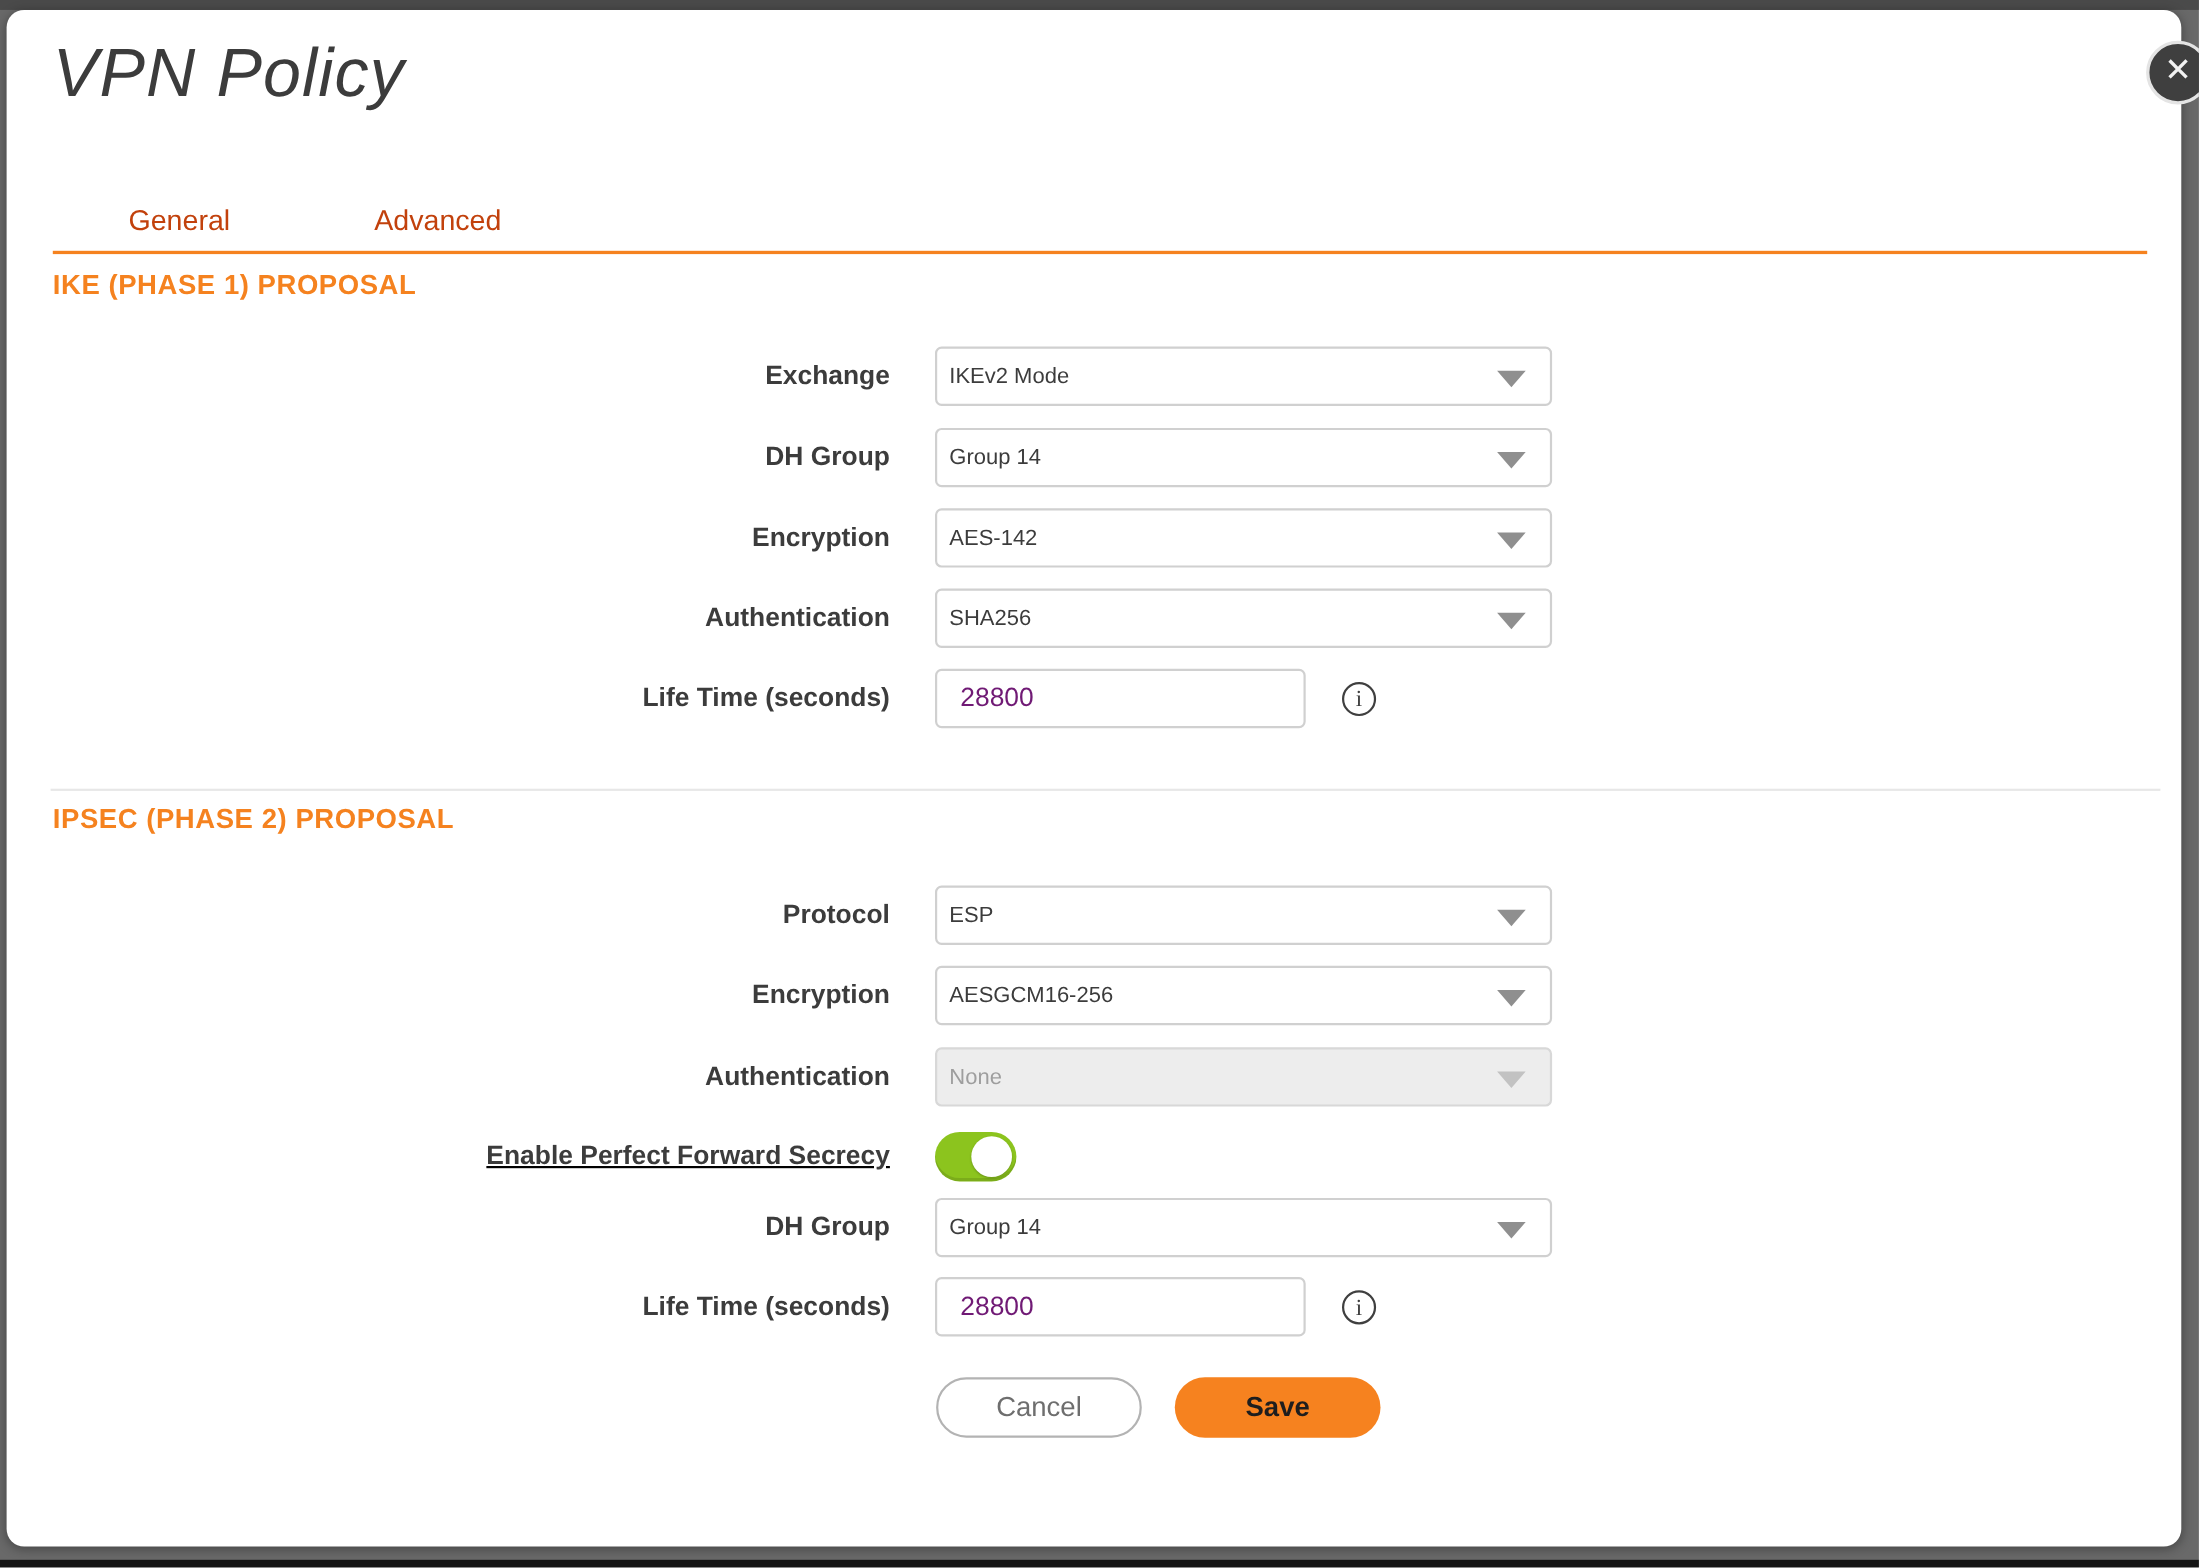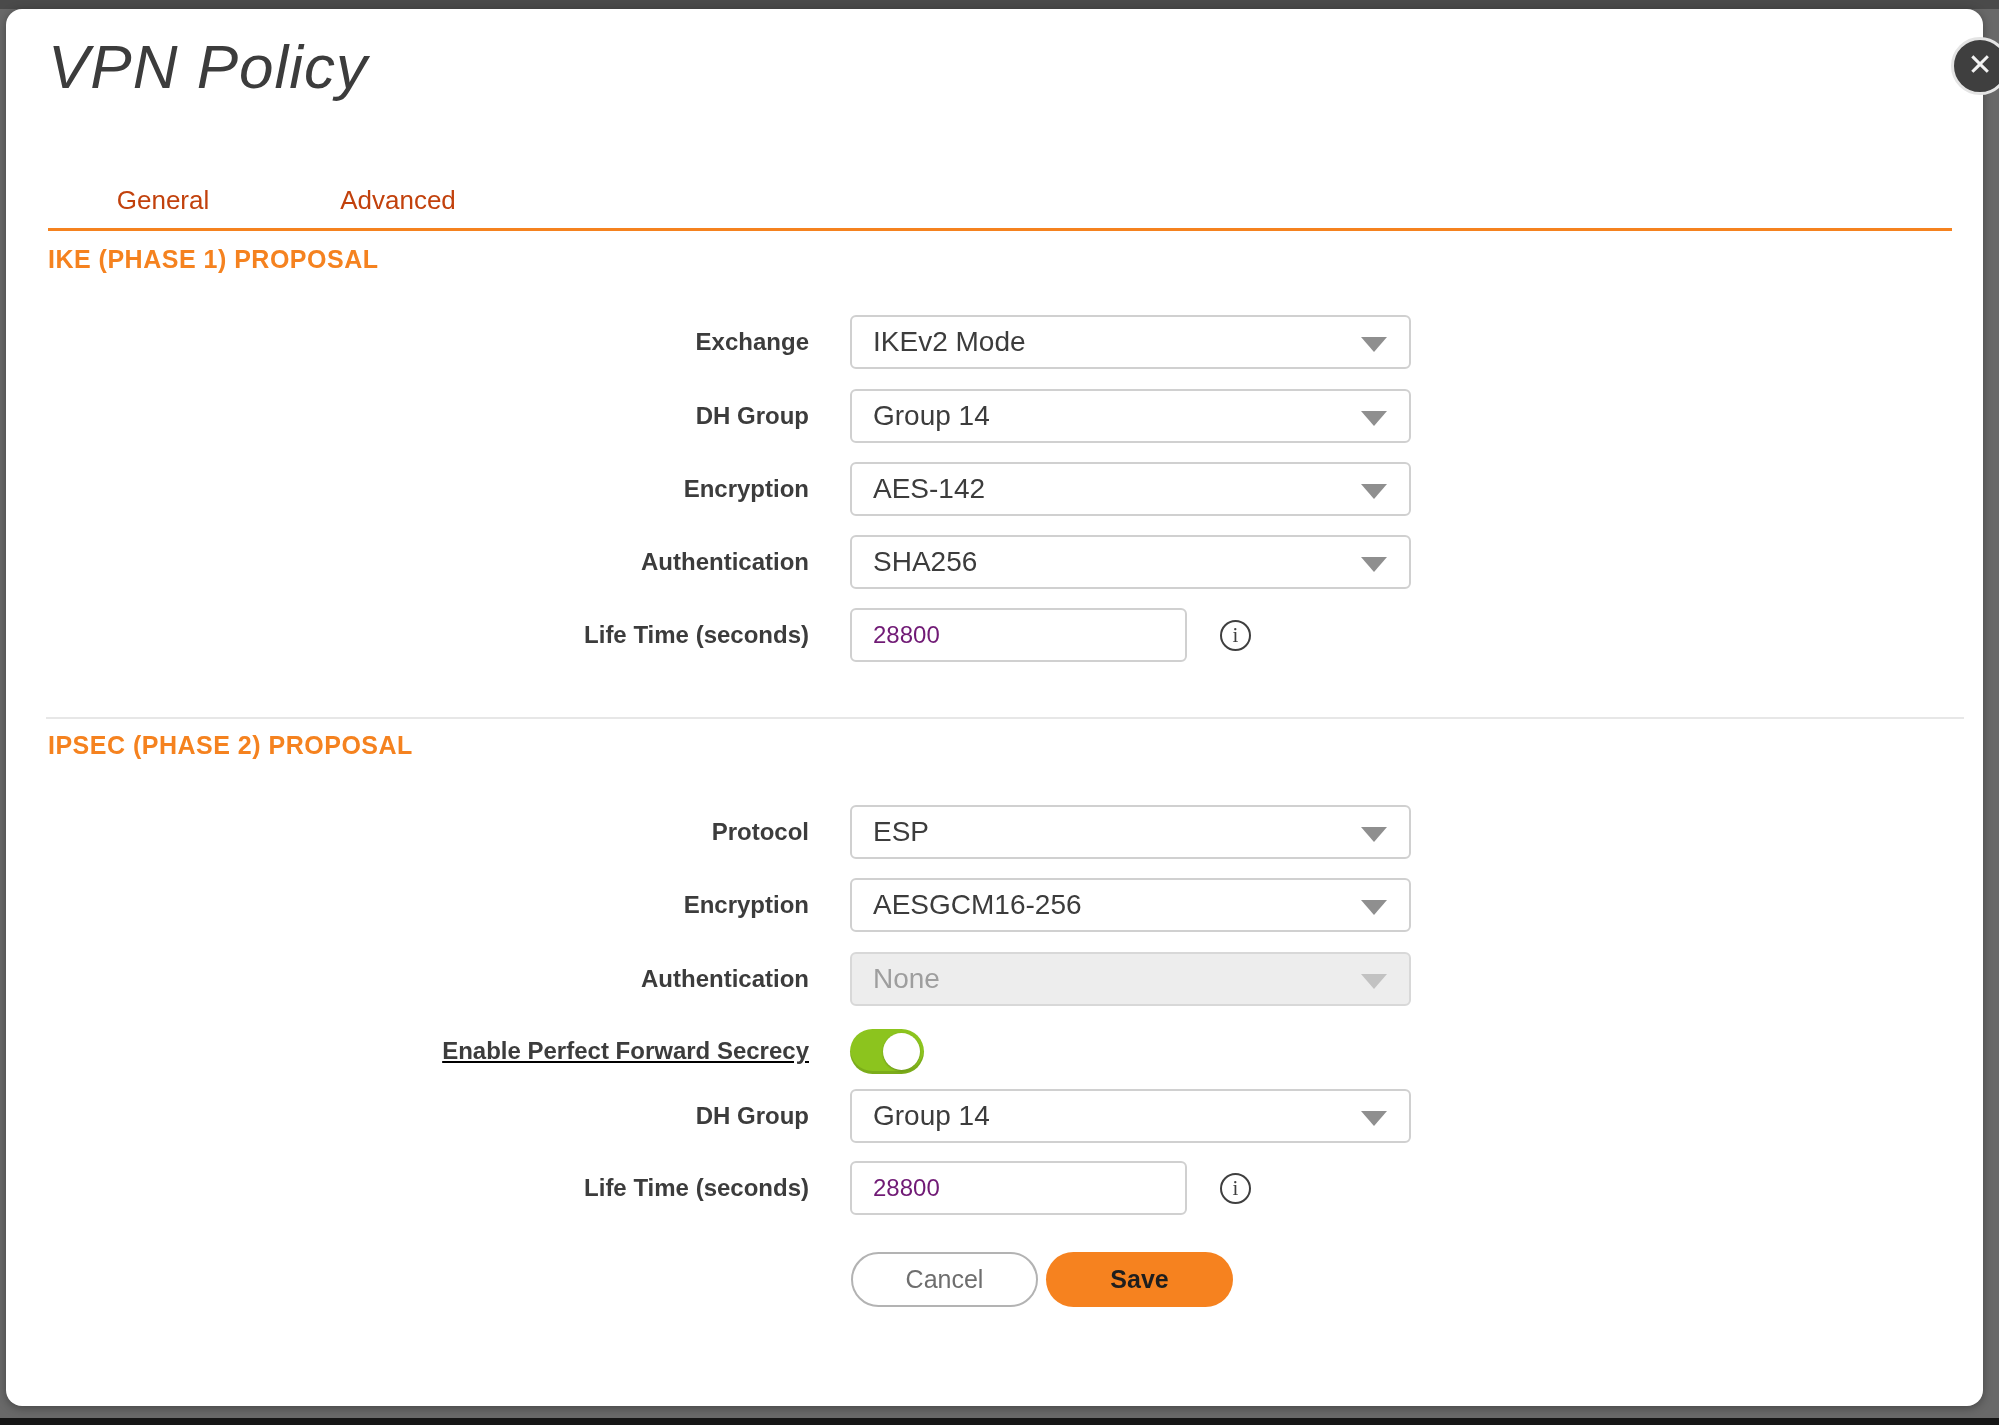--- a/index.html
+++ b/index.html
@@ -78,21 +78,21 @@
     padding-right:0;
   }
   .field-slot { margin-left:41px; display:flex; align-items:center; }
 
   .select-box {
     position:relative; width:561px; height:54px;
     background:#fff; border:2px solid #d0d0d0; border-radius:6px;
     display:flex; align-items:center; cursor:pointer;
   }
   .select-box .select-value {
-    font-size:28px; color:#3c3c3c; padding-left:21px;
+    font-size:20px; color:#3c3c3c; padding-left:11px;
   }
   .select-box .arrow {
     position:absolute; right:22px; top:20px;
     width:0; height:0;
     border-left:13px solid transparent; border-right:13px solid transparent;
     border-top:15px solid #8f8f8f;
   }
   .select-box.disabled {
     background:#ededed; border-color:#d8d8d8; cursor:default;
   }
@@ -136,21 +136,21 @@
   }
   .toggle .knob {
     position:absolute; right:4px; top:4px;
     width:37px; height:37px; border-radius:50%; background:#fff;
     box-shadow:0 1px 2px rgba(0,0,0,.25);
   }
 
   
   .footer {
     position:absolute; left:845px; top:1243px;
-    display:flex; gap:8px;
+    display:flex; gap:30px;
   }
   .btn {
     width:187px; height:55px; border-radius:28px;
     font-family:"Liberation Sans", sans-serif;
     font-size:25px; display:flex; align-items:center; justify-content:center;
     cursor:pointer;
   }
   .btn-cancel {
     background:#fff; border:2px solid #b3b3b3; color:#6e6e6e;
   }

